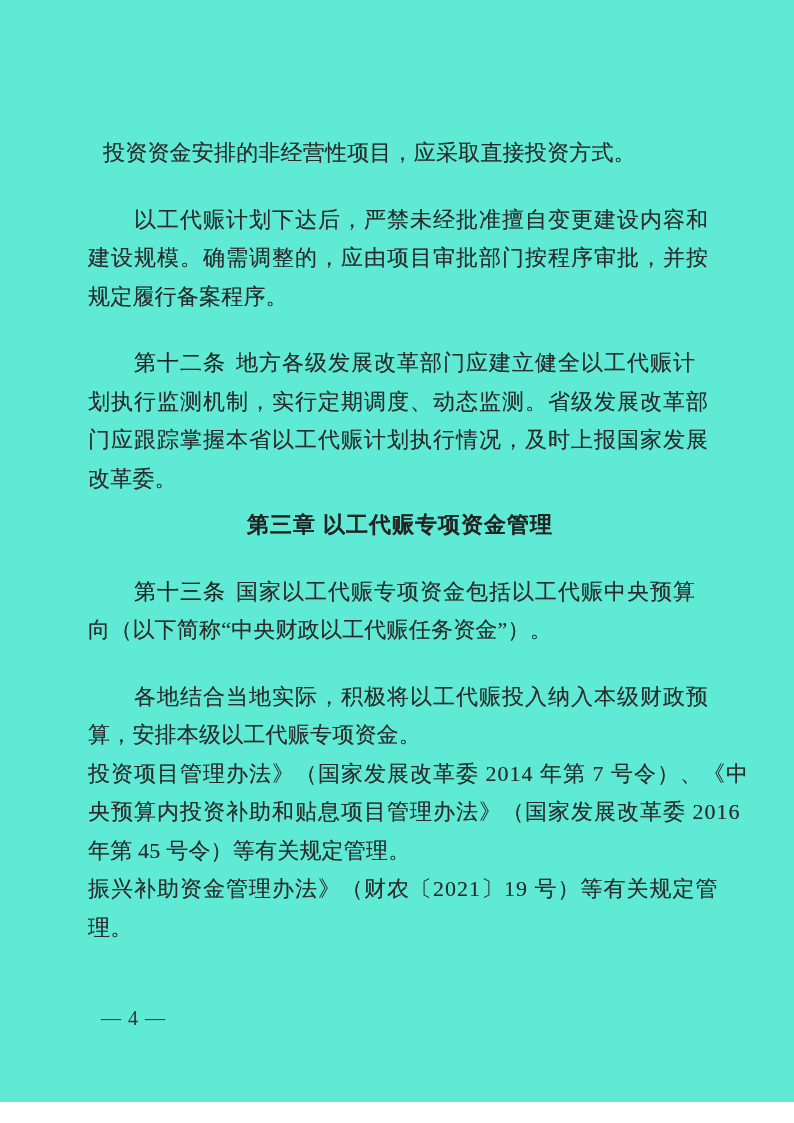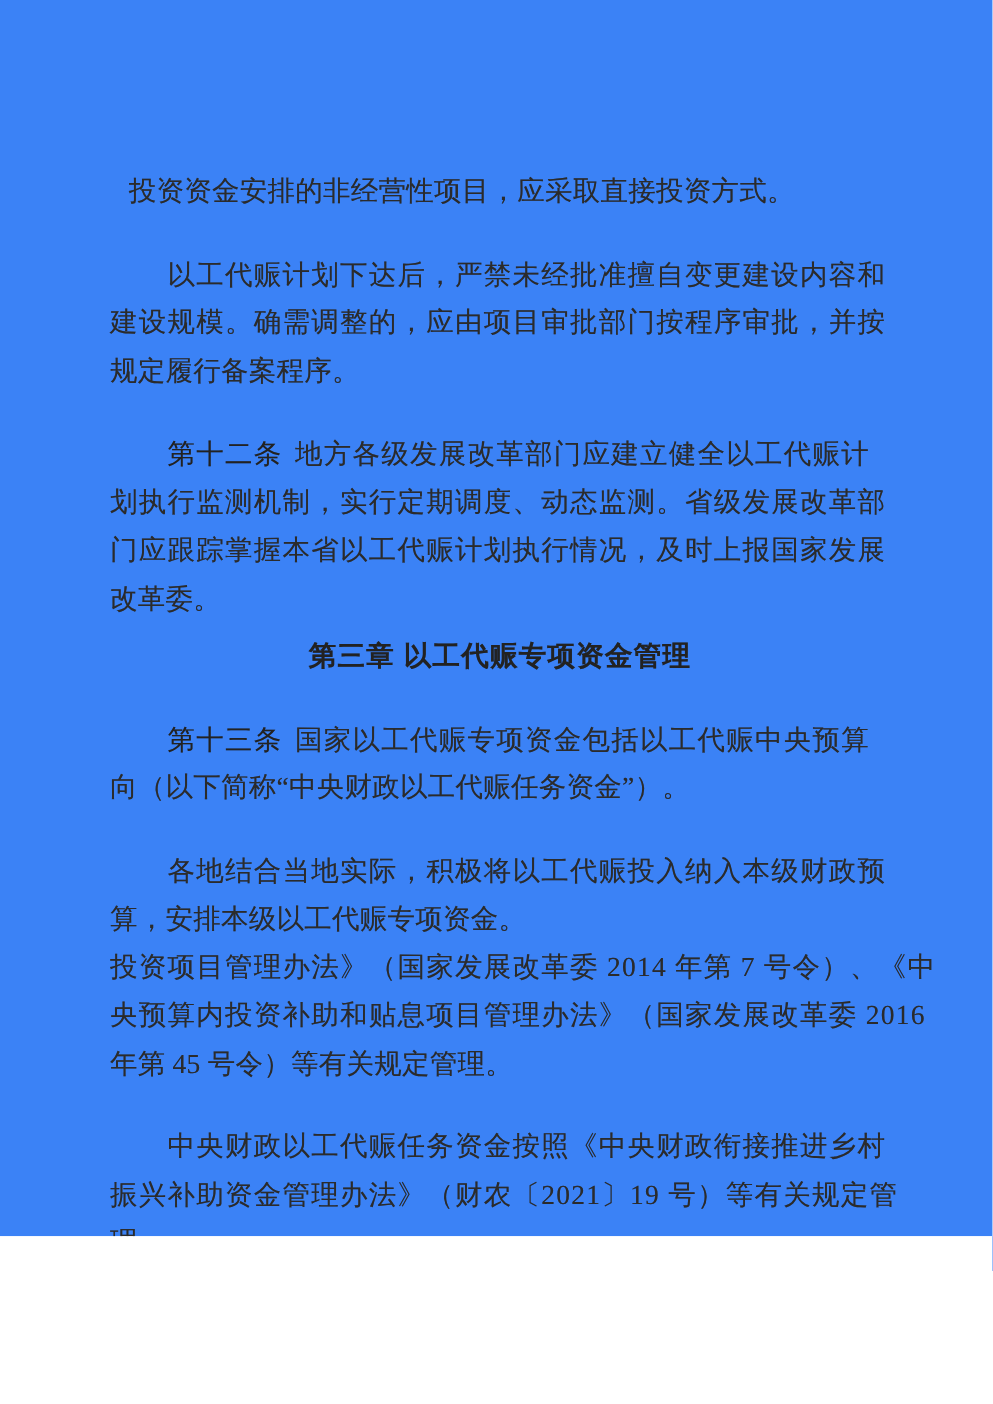--- a/index.html
+++ b/index.html
@@ -3,22 +3,22 @@
 <meta charset="utf-8">
 <style>
   html, body {
     margin: 0;
     padding: 0;
     background: #ffffff;
   }
   .page {
     position: relative;
     width: 794px;
-    height: 989px;
-    background: #3b82f6;
+    height: 1102px;
+    background: #5eead4;
     overflow: hidden;
     font-family: "Liberation Serif", "DejaVu Serif", serif;
     color: #2b2b2b;
   }
   .doc-body {
     position: absolute;
     left: 88px;
     top: 134px;
     width: 624px;
   }
@@ -90,21 +90,20 @@
     </p>
     <p class="line pl">向（以下简称“中央财政以工代赈任务资金”）。</p>
 
     <p class="line indent">各地结合当地实际，积极将以工代赈投入纳入本级财政预</p>
     <p class="line pl">算，安排本级以工代赈专项资金。</p>
 
     <p class="line">投资项目管理办法》（国家发展改革委 2014 年第 7 号令）、《中</p>
     <p class="line">央预算内投资补助和贴息项目管理办法》（国家发展改革委 2016</p>
     <p class="line pl">年第 45 号令）等有关规定管理。</p>
 
-    <p class="line indent">中央财政以工代赈任务资金按照《中央财政衔接推进乡村</p>
     <p class="line">振兴补助资金管理办法》（财农〔2021〕19 号）等有关规定管</p>
     <p class="line pl">理。</p>
 
   </main>
 
   <footer class="page-footer">— 4 —</footer>
 
 </div>
 
 </body></html>

